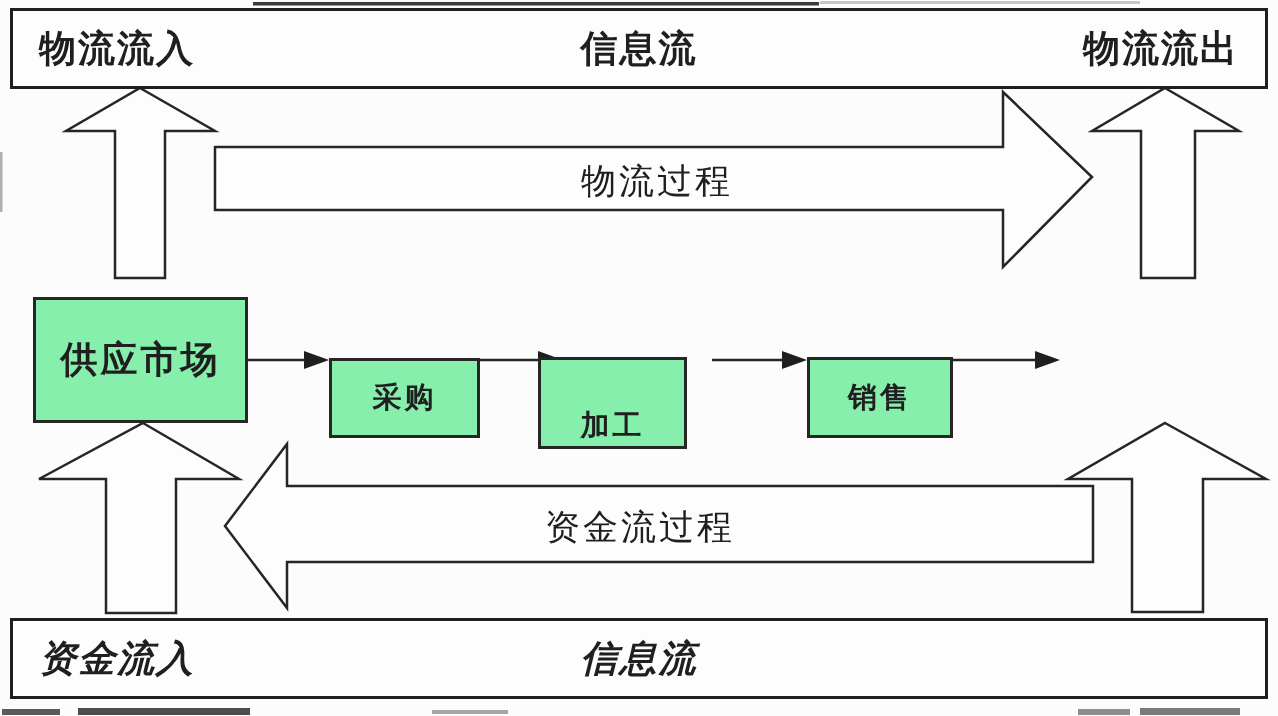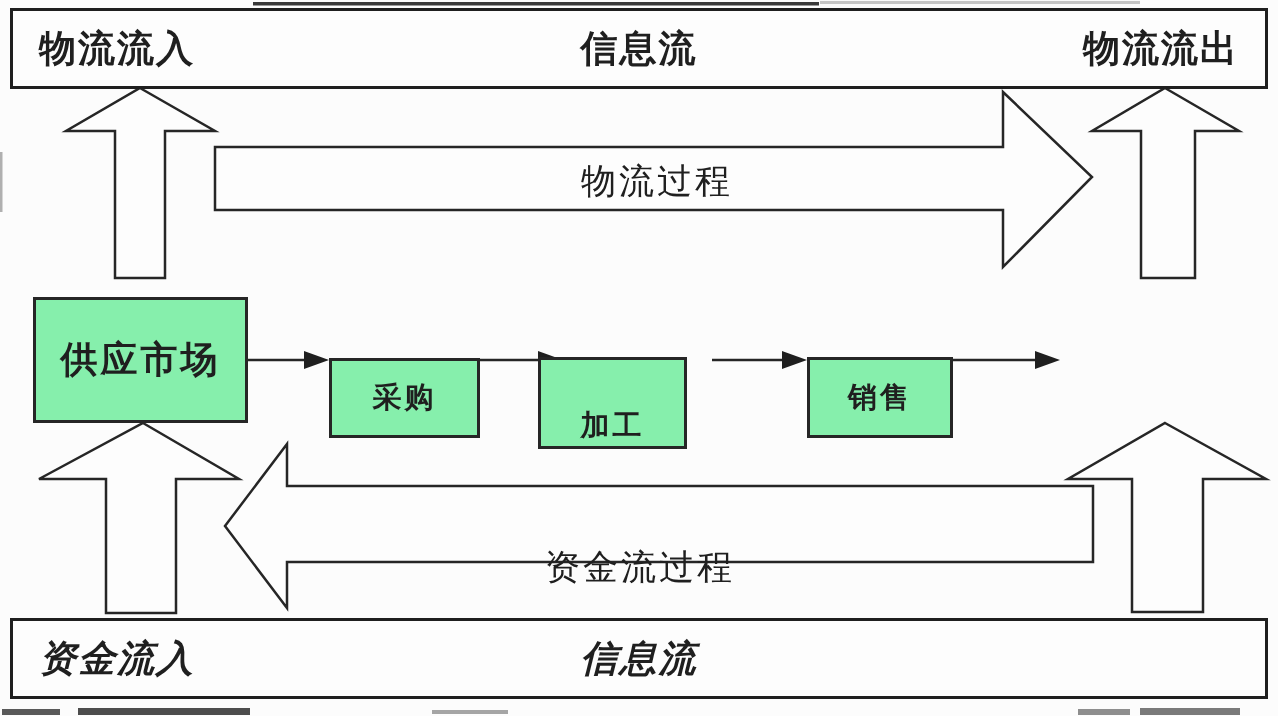--- a/index.html
+++ b/index.html
@@ -79,21 +79,21 @@
     <rect x="1140" y="708" width="100" height="7" fill="#7a7a7a"></rect>
   </svg>
 
   <div class="bar top-bar">
     <span>物流流入</span>
     <span class="center-label">信息流</span>
     <span>物流流出</span>
   </div>
 
   <div class="flow-label" style="left:487px;top:158px;width:340px;">物流过程</div>
-  <div class="flow-label" style="left:470px;top:504px;width:340px;margin-top:40px;">资金流过程</div>
+  <div class="flow-label" style="left:470px;top:504px;width:340px;">资金流过程</div>
 
   <div class="node big" style="left:33px;top:297px;width:215px;height:126px;">
     <span>供应市场</span>
   </div>
   <div class="node small" style="left:329px;top:320px;width:151px;height:80px;">
     <span>采购</span>
   </div>
   <div class="node small" style="left:538px;top:319px;width:149px;height:92px;align-items:flex-end;">
     <span>加工</span>
   </div>

